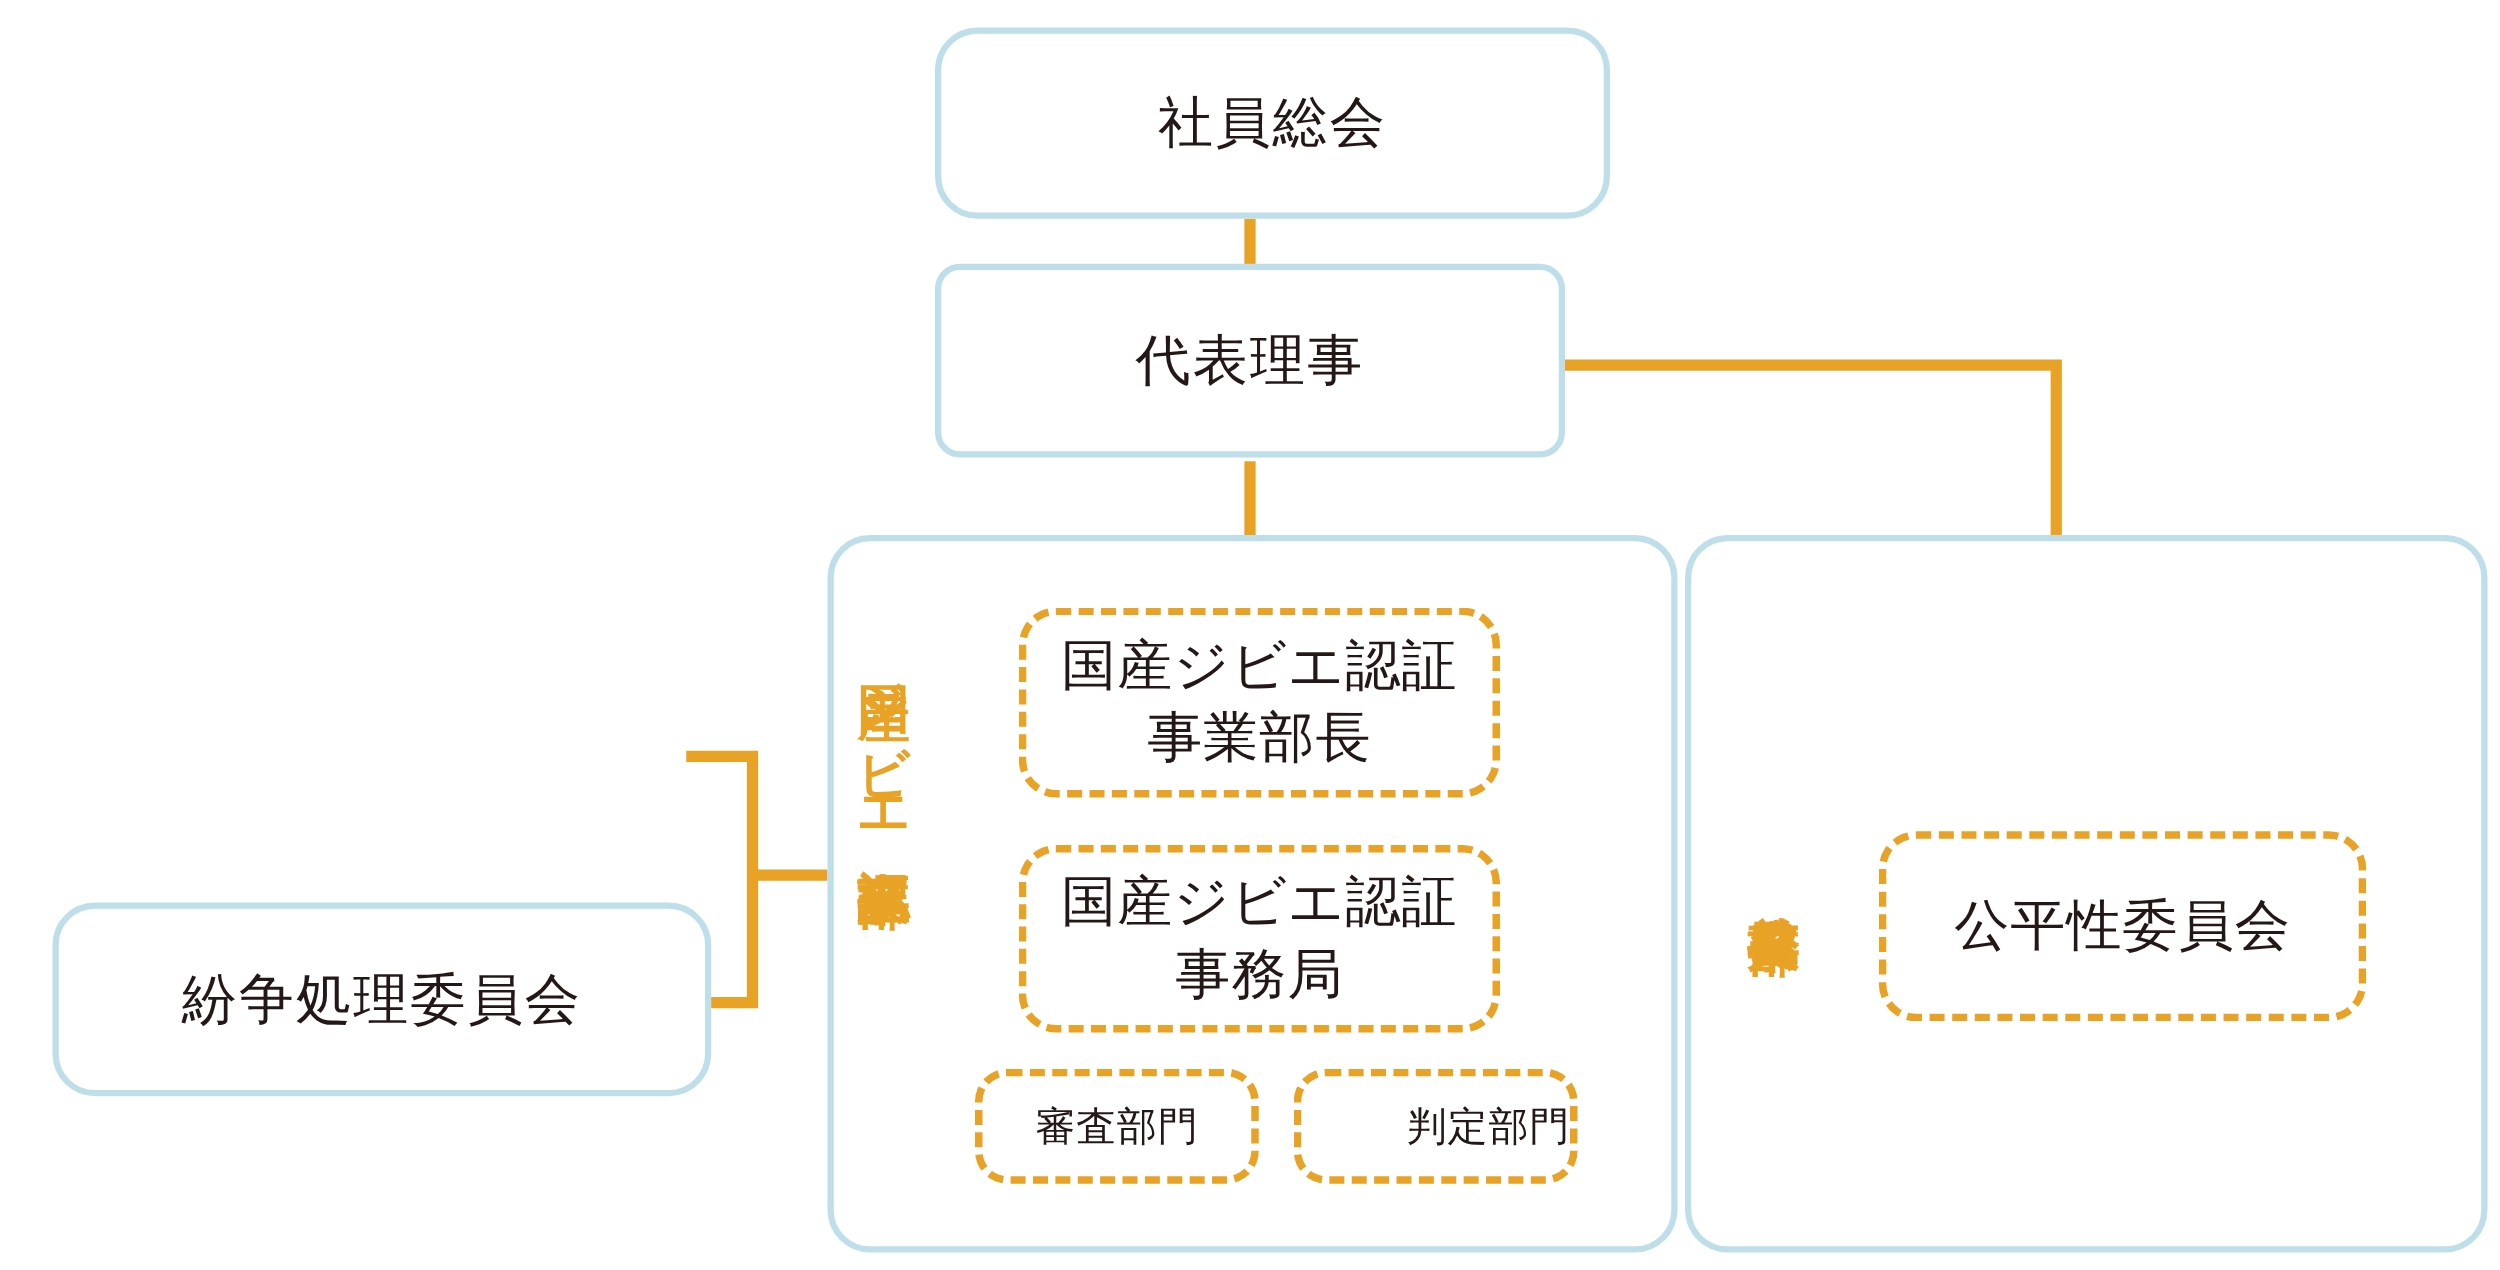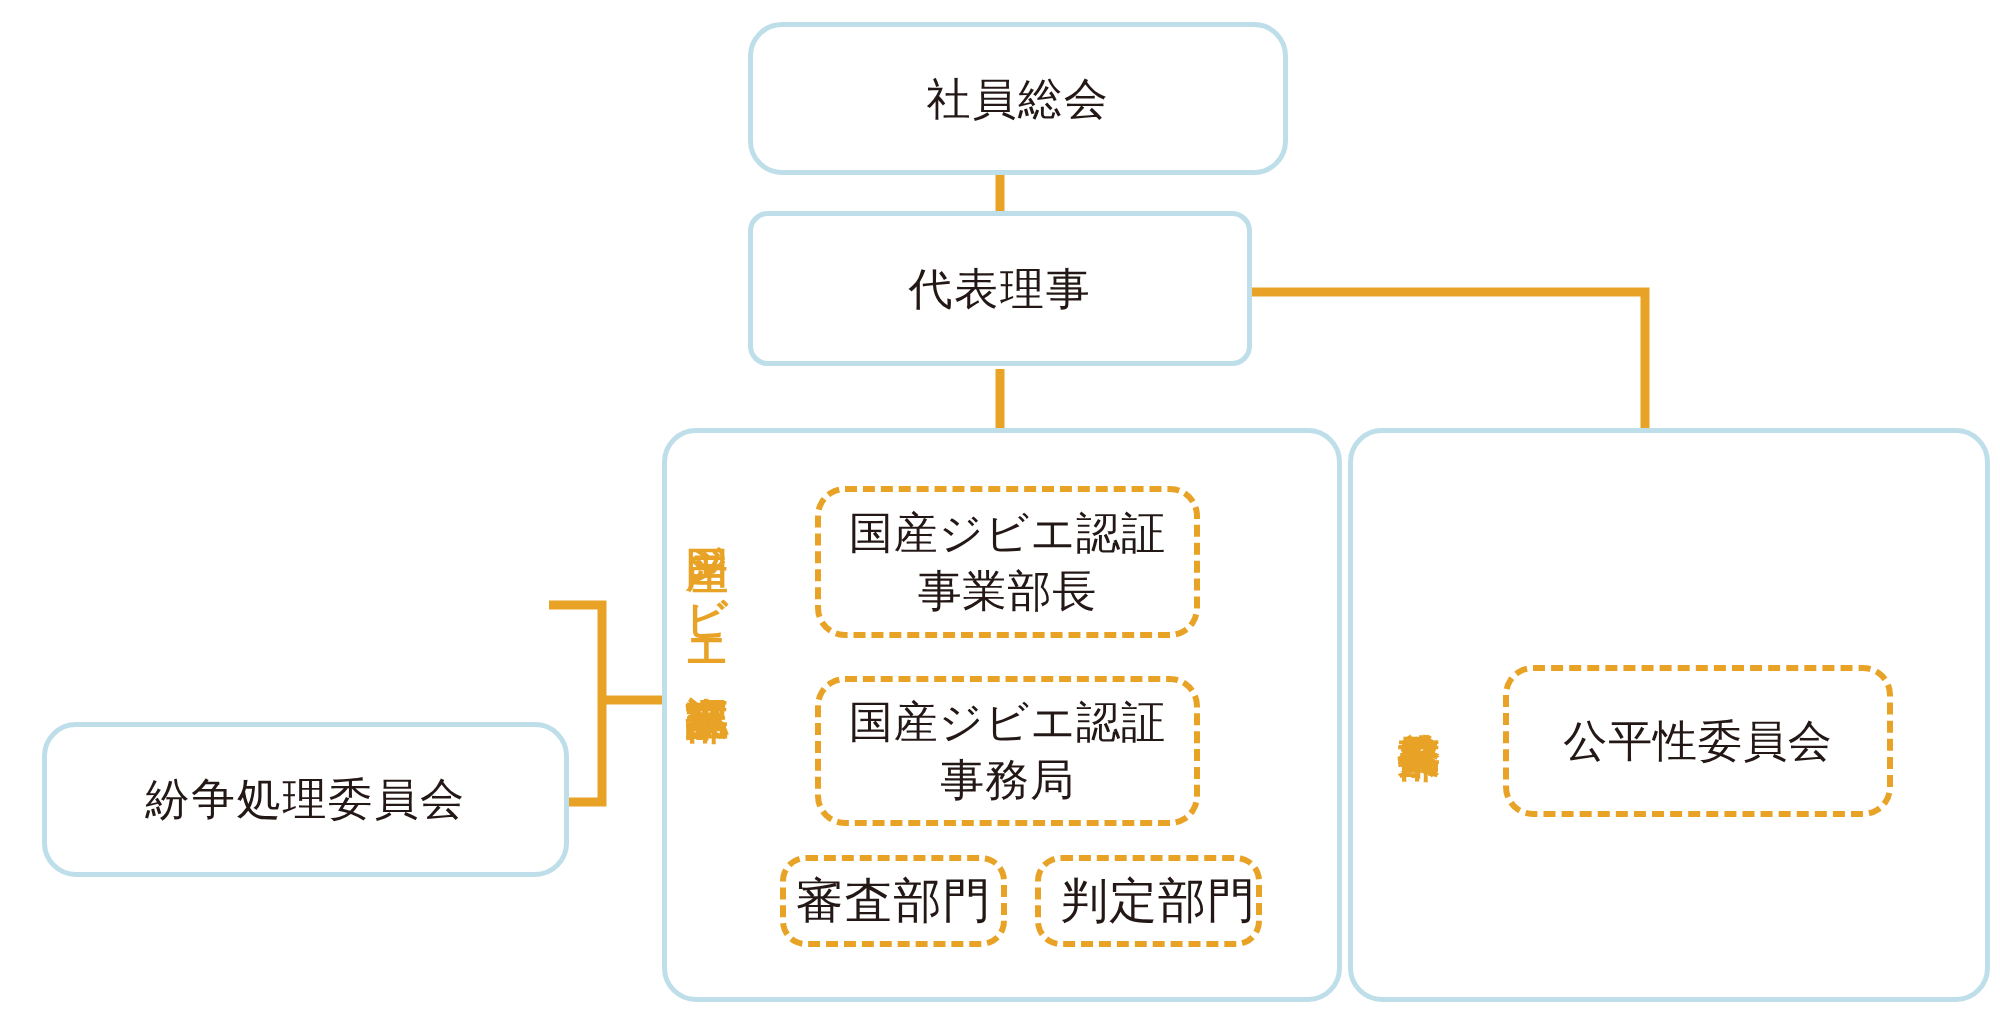--- a/index.html
+++ b/index.html
@@ -60,21 +60,21 @@
     border: 6px dashed #e8a327;
     border-radius: 30px;
     color: #231815;
     font-size: 44px;
     line-height: 1.32;
     letter-spacing: 0.02em;
     background: #ffffff;
   }
 
   .dashed-box.small {
-    font-size: 48px;
+    font-size: 32px;
     border-radius: 26px;
   }
 
   .vlabel {
     position: absolute;
     writing-mode: vertical-rl;
     text-orientation: upright;
     color: #e8a327;
     font-size: 42px;
     letter-spacing: 0.02em;

